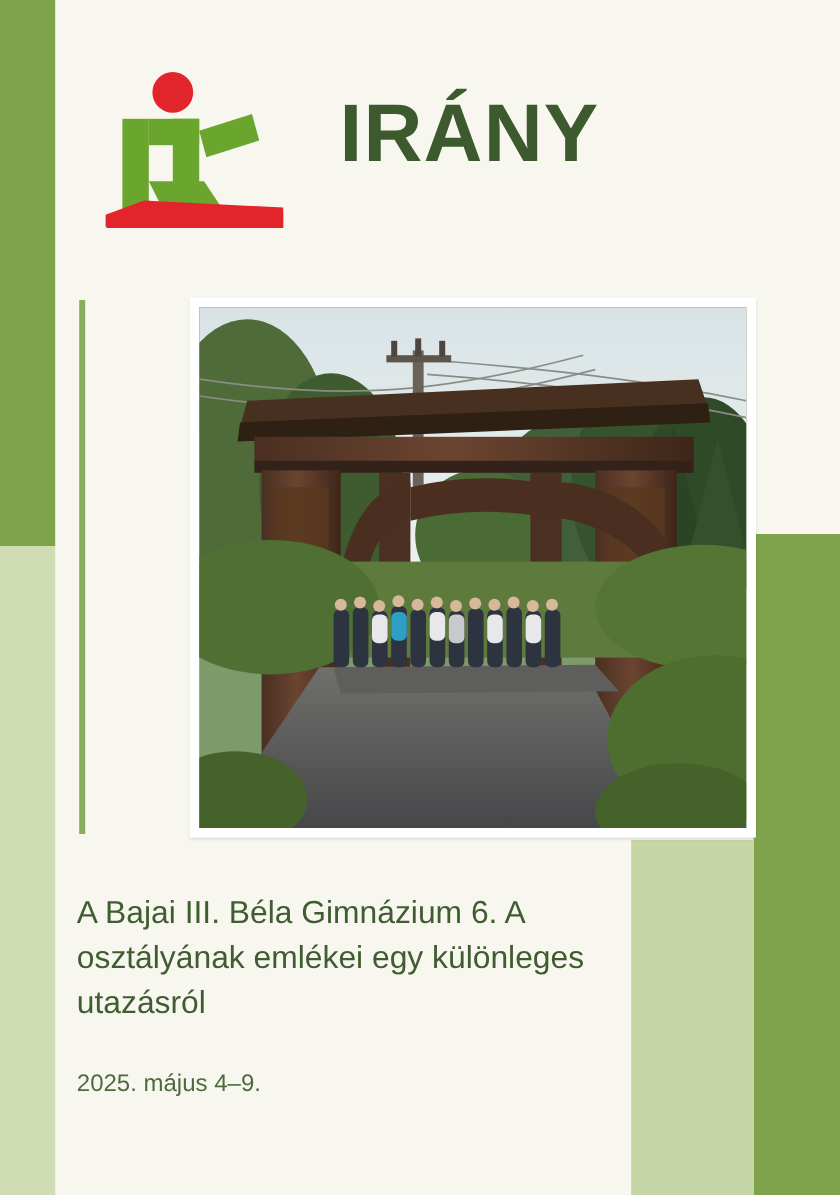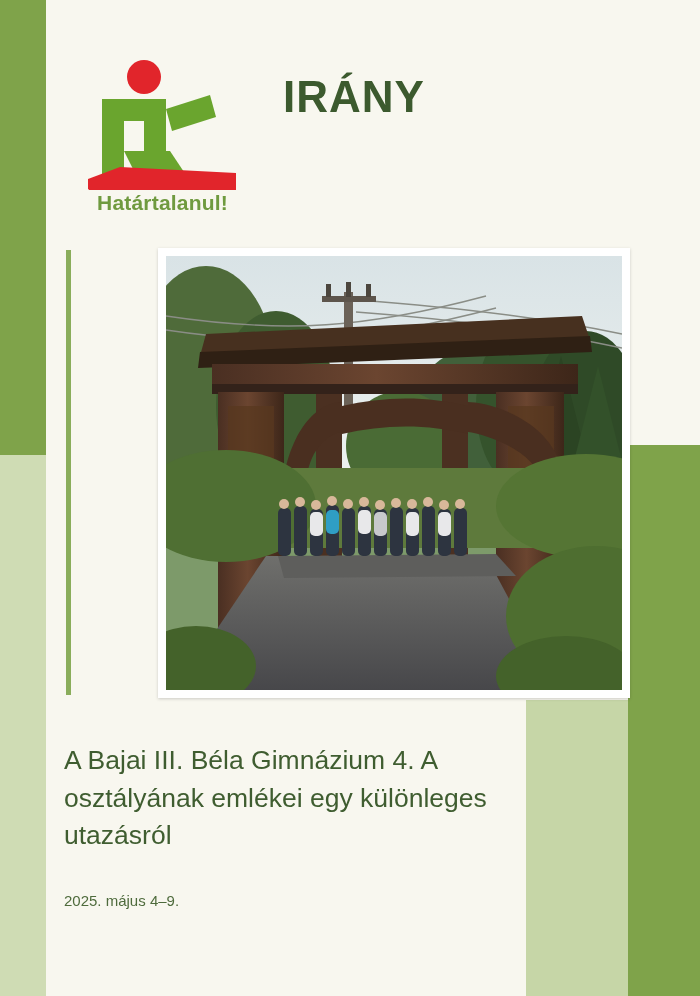--- a/index.html
+++ b/index.html
@@ -88,21 +88,21 @@
     letter-spacing: 0.2px;
   }
 
   
   .title {
     position: absolute;
     left: 283px;
     top: 70px;
     width: 400px;
     color: #3c5a2e;
-    font-size: 44px;
+    font-size: 68px;
     font-weight: bold;
     line-height: 1.22;
     letter-spacing: 1px;
   }
   .title .l2 { display: block; }
 
   
   .photo-frame {
     position: absolute;
     left: 158px;
@@ -131,21 +131,21 @@
     color: #3f5d30;
     font-size: 26.5px;
     line-height: 1.42;
   }
   .date {
     position: absolute;
     left: 64px;
     top: 892px;
     width: 400px;
     color: #4e6b3c;
-    font-size: 15px;
+    font-size: 20px;
   }
 </style>
 </head>
 <body>
 
 <div class="poster">
 
   <div class="bar-left-top"></div>
   <div class="bar-left-bottom"></div>
   <div class="block-right-bottom"></div>
@@ -161,21 +161,20 @@
         <rect x="42" y="44" width="22" height="80" fill="#6aa52e"></rect>
         <rect x="64" y="44" width="42" height="22" fill="#6aa52e"></rect>
         <rect x="84" y="44" width="22" height="80" fill="#6aa52e"></rect>
         <polygon points="106,54 150,40 156,62 112,76" fill="#6aa52e"></polygon>
         <polygon points="64,96 110,96 126,120 76,120" fill="#6aa52e"></polygon>
 
         <polygon points="34,122 176,122 176,136 28,136" fill="#e1252b"></polygon>
         <polygon points="28,124 60,112 176,118 176,134 28,134" fill="#e1252b"></polygon>
       </svg>
     </div>
-    <div class="logo-caption">Határtalanul!</div>
   </div>
 
   <div class="title">
     <span class="l1">IRÁNY</span>
   </div>
 
   <div class="photo-frame">
     <div class="photo">
       <svg width="456" height="434" viewBox="0 0 456 434" preserveAspectRatio="none" xmlns="http://www.w3.org/2000/svg">
         <defs>
@@ -283,16 +282,16 @@
           </g>
         </g>
 
         <ellipse cx="430" cy="360" rx="90" ry="70" fill="#4e6e30"></ellipse>
         <ellipse cx="400" cy="420" rx="70" ry="40" fill="#44622a"></ellipse>
         <ellipse cx="30" cy="410" rx="60" ry="40" fill="#44622a"></ellipse>
       </svg>
     </div>
   </div>
 
-  <div class="caption">A Bajai III. Béla Gimnázium 4. A osztályának emlékei egy különleges utazásról</div>
+  <div class="caption">A Bajai III. Béla Gimnázium 6. A osztályának emlékei egy különleges utazásról</div>
   <div class="date">2025. május 4–9.</div>
 
 </div>
 
 </body></html>

